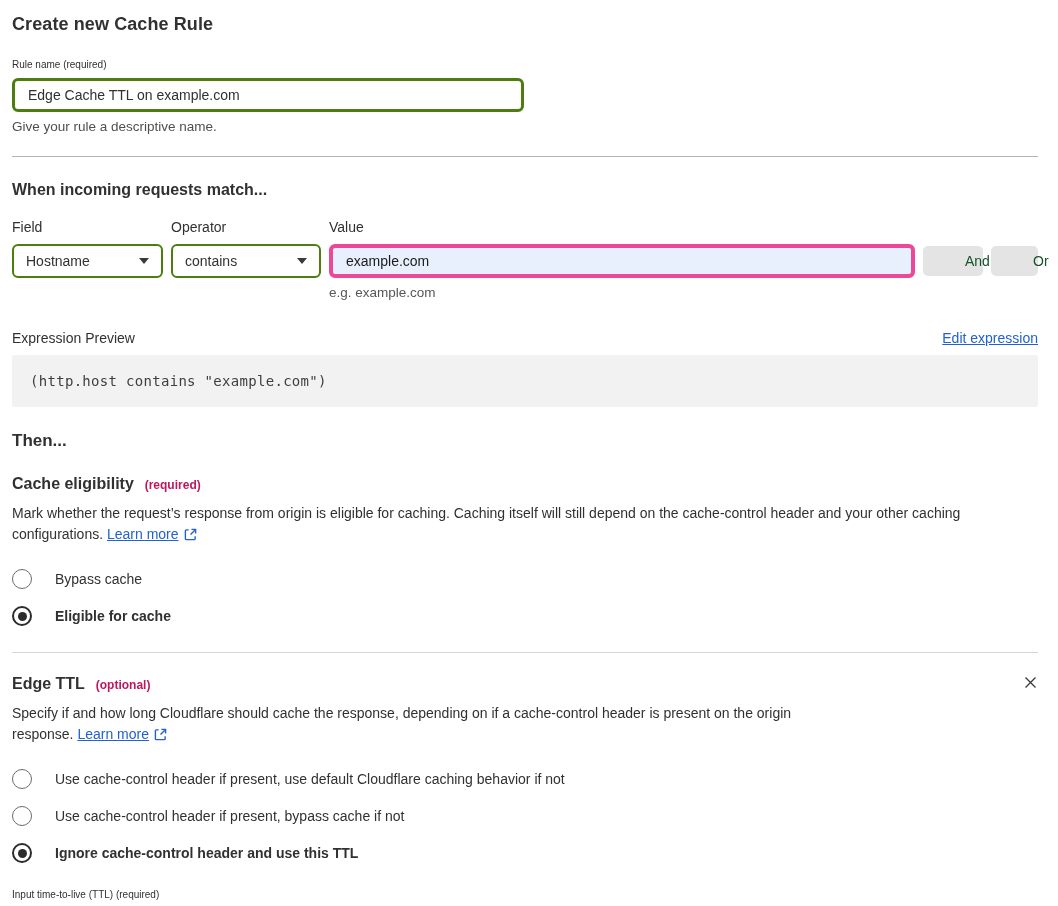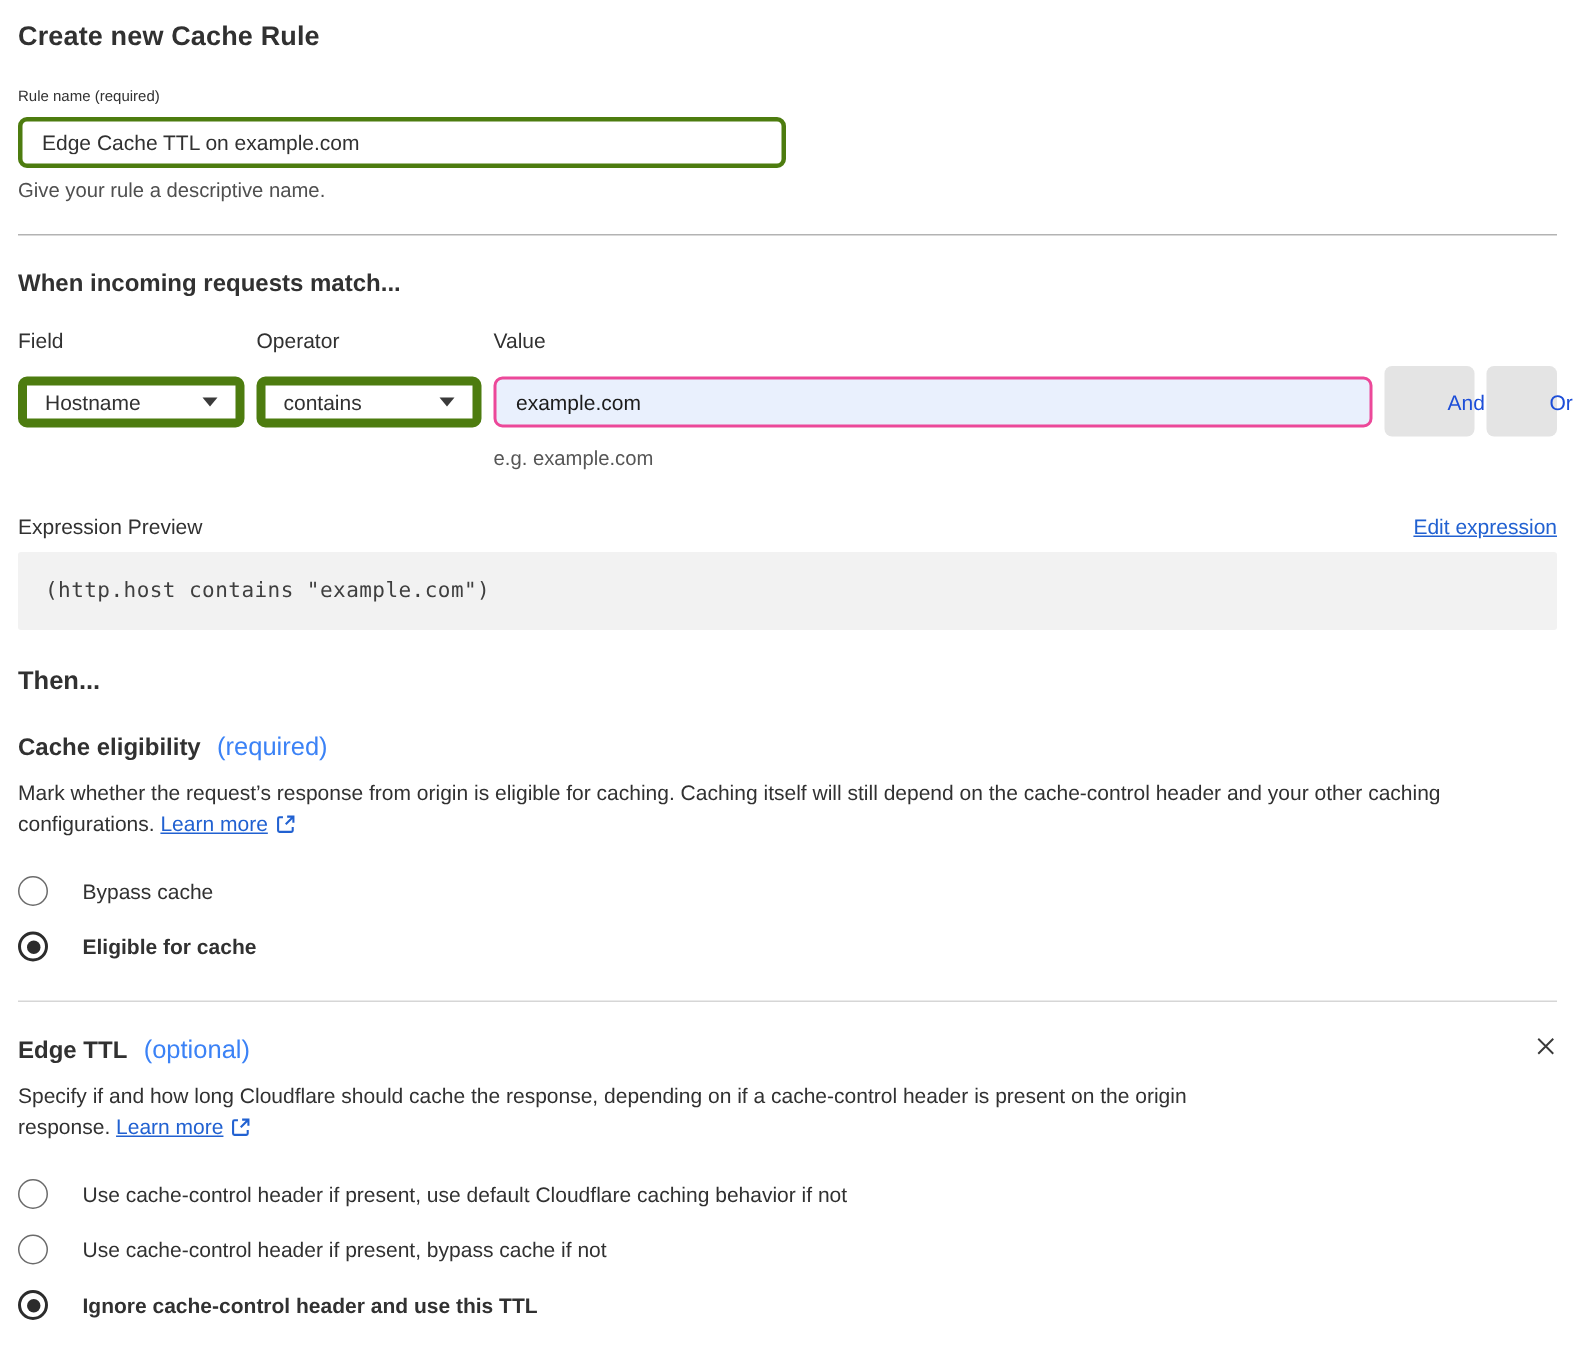--- a/index.html
+++ b/index.html
@@ -34,60 +34,60 @@
   
   .match-grid {
     display: grid;
     grid-template-columns: 151px 150px 1fr 60px 47px;
     column-gap: 8px;
     align-items: center;
   }
   .match-grid .col-label { font-size: 14px; margin-bottom: 9px; align-self: end; }
   .select-box {
     height: 34px; background: #fff;
-    border: 6px solid #4d7c0f; border-radius: 6px;
+    border: 2px solid #4d7c0f; border-radius: 6px;
     display: flex; align-items: center; justify-content: space-between;
     padding: 0 12px; cursor: pointer;
   }
   .caret-down {
     width: 0; height: 0;
     border-left: 5px solid transparent; border-right: 5px solid transparent;
     border-top: 6px solid #3a3a3a;
   }
   .value-input {
     height: 34px; width: 100%;
     background: #e9f0fd;
-    border: 2px solid #ec4899; border-radius: 6px;
+    border: 4px solid #ec4899; border-radius: 6px;
     padding: 0 13px; font-size: 14px; color: #1b1b1b;
     font-family: "Liberation Sans", sans-serif; outline: none;
   }
   .logic-btn {
-    height: 47px; border: none; border-radius: 5px;
-    background: #e4e4e4; color: #1d4ed8;
+    height: 30px; border: none; border-radius: 5px;
+    background: #e4e4e4; color: #14532d;
     font-size: 14px; font-family: "Liberation Sans", sans-serif;
     cursor: pointer; width: 100%; padding-left: 42px;
   }
   .eg-helper { grid-column: 3; font-size: 13.5px; color: #565656; margin-top: 7px; }
 
   
   .expr-row { display: flex; justify-content: space-between; align-items: flex-end; margin-top: 30px; margin-bottom: 9px; }
   .expr-label { font-size: 14px; color: #313131; }
   .link { color: #2161d1; text-decoration: underline; cursor: pointer; }
   .expr-block {
     background: #f2f2f2; border-radius: 2px;
     padding: 18px 18px; margin-bottom: 24px;
     font-family: "DejaVu Sans Mono", monospace;
     font-size: 14px; color: #3f3f3f; letter-spacing: .3px;
   }
 
   .then-heading { font-size: 17px; font-weight: 700; margin: 2px 0 24px 0; }
 
   .sub-head-row { display: flex; justify-content: space-between; align-items: flex-start; }
   .sub-heading { font-size: 16px; font-weight: 700; display: inline; }
-  .badge-req { font-size: 17px; color: #3b82f6; font-weight: 400; margin-left: 7px; }
+  .badge-req { font-size: 12px; color: #be185d; font-weight: 700; margin-left: 7px; }
   .section-desc { font-size: 14px; line-height: 21px; color: #313131; margin-top: 10px; margin-bottom: 22px; }
   .section-desc.narrow { max-width: 832px; }
 
   .ext-icon { display: inline-block; vertical-align: -2px; margin-left: 5px; }
 
   
   .radio-row { display: flex; align-items: center; margin-bottom: 17px; cursor: pointer; }
   .radio {
     width: 20px; height: 20px; border-radius: 50%;
     border: 1px solid #6b6b6b; background: #fff;

